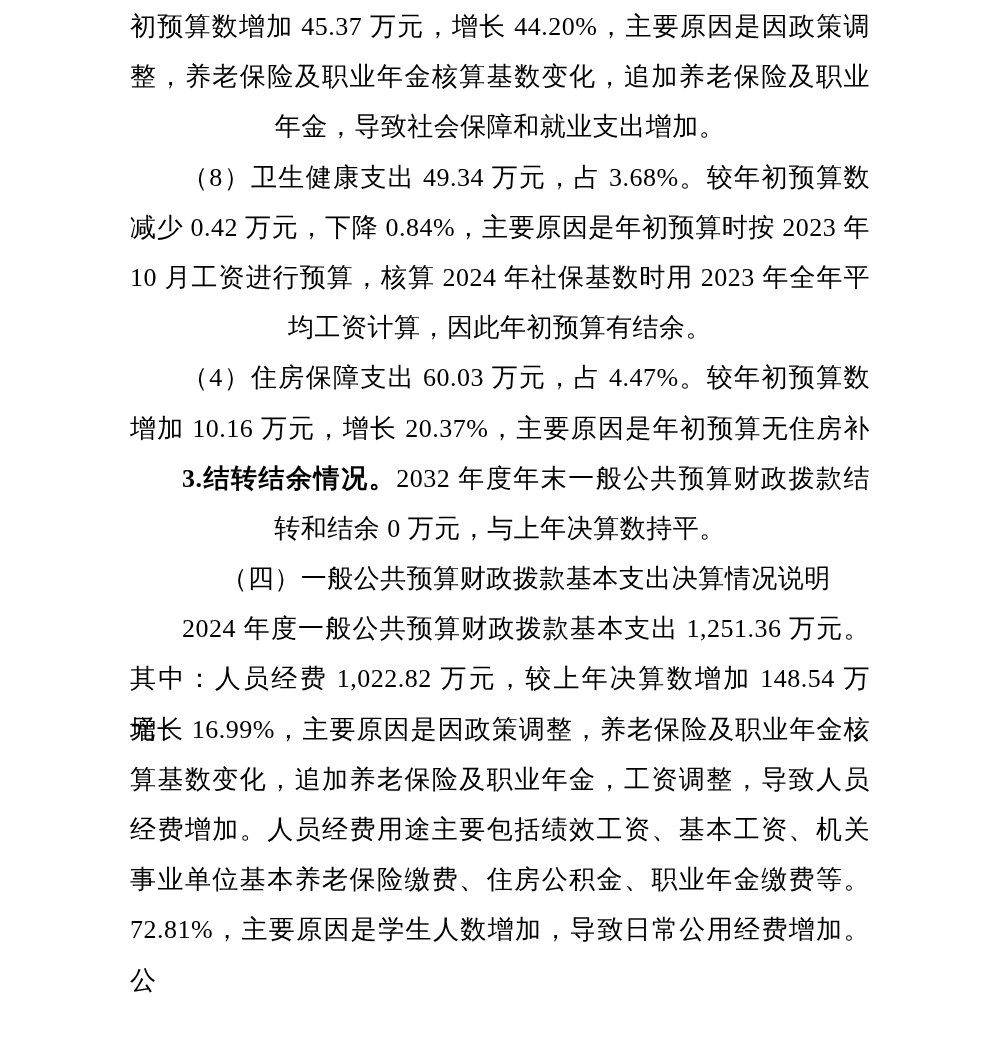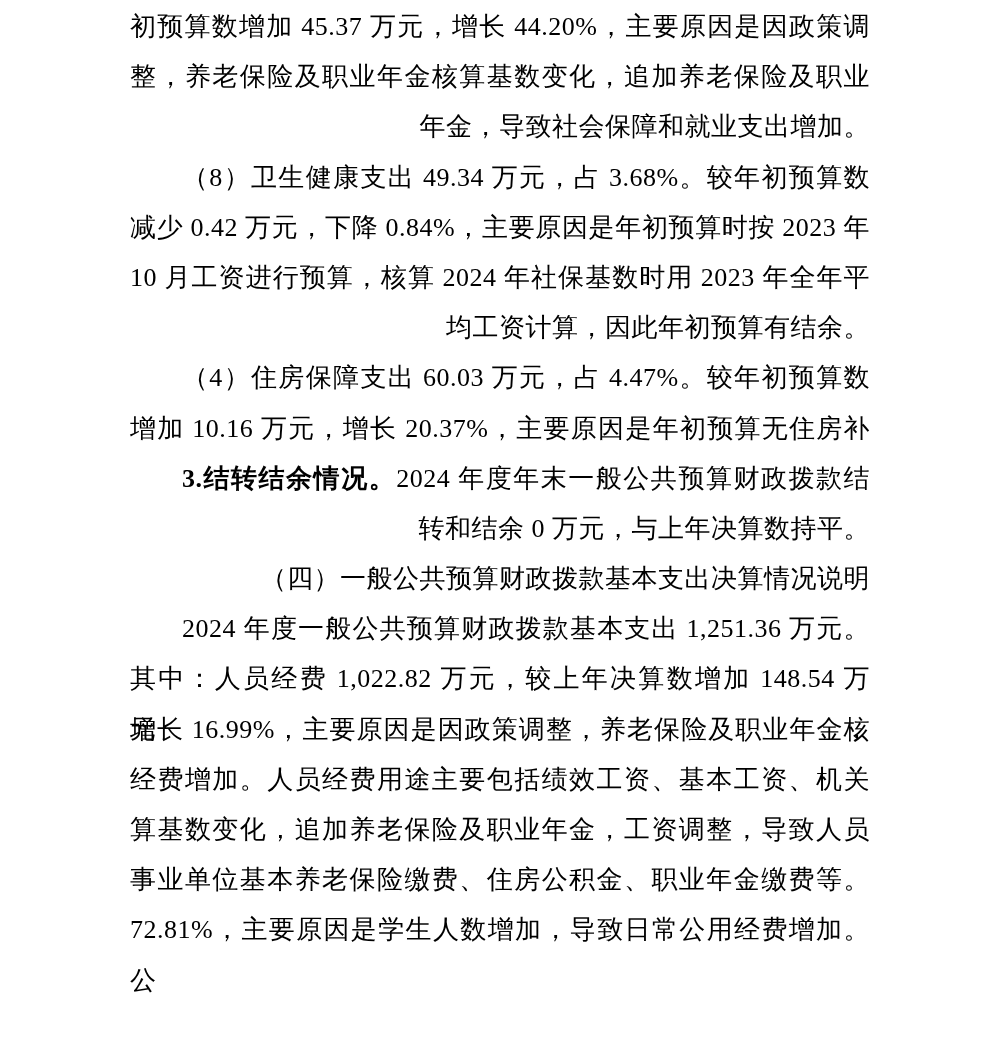--- a/index.html
+++ b/index.html
@@ -12,21 +12,21 @@
     overflow: hidden;
   }
   .doc {
     padding: 2px 104px 0 130px;
     width: 740px;
   }
   .line {
     font-size: 26px;
     line-height: 50.2px;
     height: 50.2px;
-    text-align: right;
+    text-align: center;
     letter-spacing: 0.5px;
   }
   .line.just {
     text-align: justify;
     text-align-last: justify;
   }
   .line.ind {
     text-indent: 52px;
   }
   .line .b {
@@ -44,24 +44,24 @@
   <div>
       <div class="line just"><span>初预算数增加 45.37 万元，增长 44.20%，主要原因是因政策调</span></div>
       <div class="line just"><span>整，养老保险及职业年金核算基数变化，追加养老保险及职业</span></div>
       <div class="line"><span>年金，导致社会保障和就业支出增加。</span></div>
       <div class="line just ind"><span>（8）卫生健康支出 49.34 万元，占 3.68%。较年初预算数</span></div>
       <div class="line just"><span>减少 0.42 万元，下降 0.84%，主要原因是年初预算时按 2023 年</span></div>
       <div class="line just"><span>10 月工资进行预算，核算 2024 年社保基数时用 2023 年全年平</span></div>
       <div class="line"><span>均工资计算，因此年初预算有结余。</span></div>
       <div class="line just ind"><span>（4）住房保障支出 60.03 万元，占 4.47%。较年初预算数</span></div>
       <div class="line just"><span>增加 10.16 万元，增长 20.37%，主要原因是年初预算无住房补</span></div>
-      <div class="line just ind"><span class="b">3.结转结余情况。</span><span>2024 年度年末一般公共预算财政拨款结</span></div>
+      <div class="line just ind"><span class="b">3.结转结余情况。</span><span>2032 年度年末一般公共预算财政拨款结</span></div>
       <div class="line"><span>转和结余 0 万元，与上年决算数持平。</span></div>
       <div class="line ind kai"><span>（四）一般公共预算财政拨款基本支出决算情况说明</span></div>
       <div class="line just ind"><span>2024 年度一般公共预算财政拨款基本支出 1,251.36 万元。</span></div>
       <div class="line just"><span>其中：人员经费 1,022.82 万元，较上年决算数增加 148.54 万元，</span></div>
       <div class="line just"><span>增长 16.99%，主要原因是因政策调整，养老保险及职业年金核</span></div>
+      <div class="line just"><span>算基数变化，追加养老保险及职业年金，工资调整，导致人员</span></div>
       <div class="line just"><span>经费增加。人员经费用途主要包括绩效工资、基本工资、机关</span></div>
-      <div class="line just"><span>算基数变化，追加养老保险及职业年金，工资调整，导致人员</span></div>
       <div class="line just"><span>事业单位基本养老保险缴费、住房公积金、职业年金缴费等。</span></div>
       <div class="line just"><span>72.81%，主要原因是学生人数增加，导致日常公用经费增加。公</span></div>
     </div>
 </div>
 
 </body></html>

